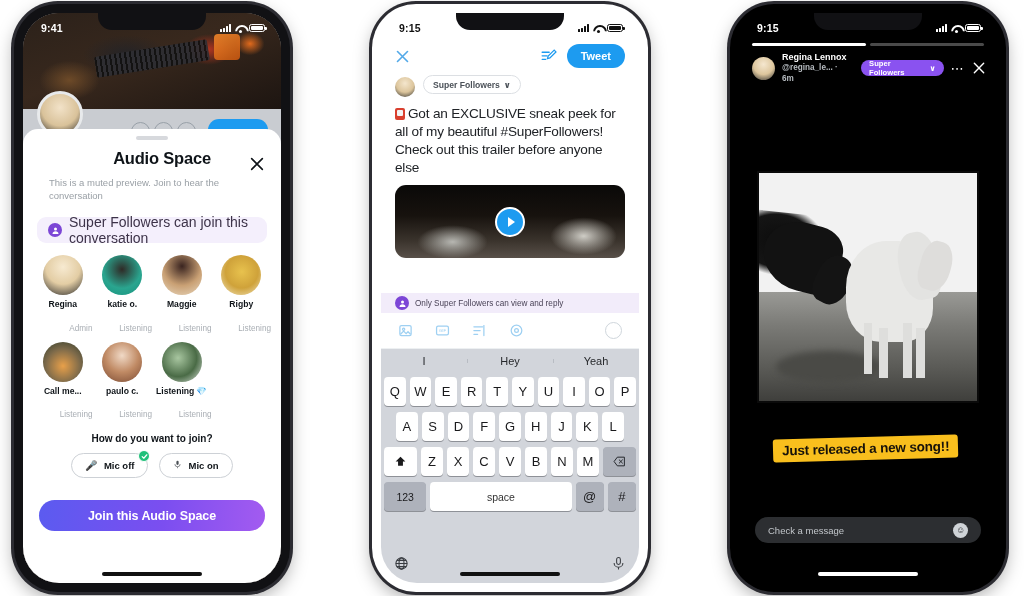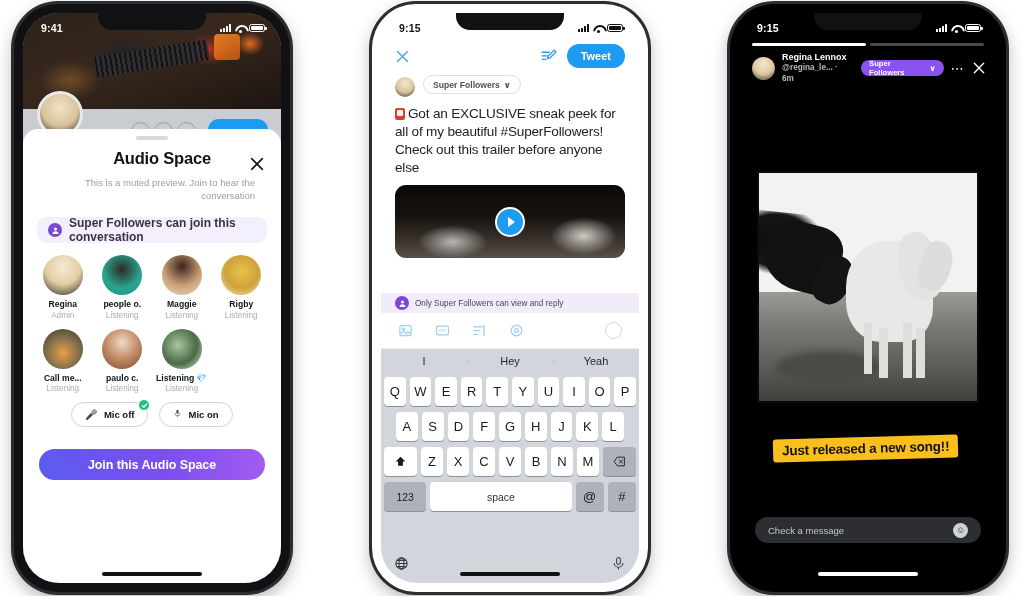--- a/index.html
+++ b/index.html
@@ -74,34 +74,34 @@
   .p1prof .follow{position:absolute;right:13px;top:10px;width:60px;height:22px;border-radius:12px;
     background:#1d9bf0;}
 
   .sheet{position:absolute;left:0;right:0;bottom:0;top:116px;background:#fff;
     border-radius:15px 15px 0 0;z-index:20;}
   .grabber{width:32px;height:3.5px;border-radius:3px;background:#d7d9dd;
     margin:7px auto 0;}
   .sheet-title{margin-top:9px;text-align:center;font-size:16.5px;font-weight:bold;
     color:#0f1419;letter-spacing:-.2px;margin-left:20px;}
   .sheet-close{position:absolute;right:16px;top:27px;width:16px;height:16px;color:#0f1419;}
-  .sheet-sub{margin:8px 26px 15px;text-align:right;font-size:9.5px;line-height:1.42;color:#9aa0a6;}
+  .sheet-sub{margin:8px 26px 15px;text-align:left;font-size:9.5px;line-height:1.42;color:#9aa0a6;}
   .sf-note{margin:11px 14px 0;background:#f4effc;border-radius:9px;height:26px;
     display:flex;align-items:center;gap:7px;padding:0 11px;box-sizing:border-box;}
   .sf-badge{width:14px;height:14px;border-radius:50%;background:#7c46d6;flex:none;
     display:flex;align-items:center;justify-content:center;color:#fff;font-size:8px;font-weight:bold;}
-  .sf-note span.t{font-size:12px;color:#3c3248;font-weight:700;}
+  .sf-note span.t{font-size:14px;color:#3c3248;font-weight:400;}
 
   .people{margin:12px 10px 0;display:grid;grid-template-columns:repeat(4,1fr);
     row-gap:9px;}
   .person{text-align:center;}
   .pav{width:40px;height:40px;border-radius:50%;margin:0 auto 4px;}
   .pname{font-size:8.6px;font-weight:bold;color:#0f1419;line-height:1.2;
     white-space:nowrap;overflow:hidden;text-overflow:ellipsis;}
-  .prole{font-size:8.2px;color:#a9aeb4;margin-top:1px;}
+  .prole{font-size:8.2px;color:#a9aeb4;margin-top:14px;text-align:right;}
   .pmore{width:40px;height:40px;margin:0 auto 4px;display:flex;align-items:center;
     justify-content:center;font-size:12.5px;font-weight:bold;color:#0f1419;}
 
   .joinq{margin-top:14px;text-align:center;font-size:10px;font-weight:bold;color:#0f1419;}
   .mics{margin-top:9px;display:flex;justify-content:center;gap:11px;}
   .mic{position:relative;height:25px;border:1.3px solid #cdd1d6;border-radius:14px;
     display:flex;align-items:center;gap:6px;padding:0 13px;box-sizing:border-box;
     font-size:9.5px;font-weight:bold;color:#0f1419;background:#fff;}
   .mic .gl{font-size:10px;line-height:1;}
   .mic .chk{position:absolute;right:-3px;top:-4px;width:12px;height:12px;border-radius:50%;
@@ -289,21 +289,21 @@
         </div>
 
         <div class="people">
           <div class="person">
             <div class="pav" style="background:radial-gradient(circle at 50% 30%,#f7ead1 0%,#e3cda4 50%,#2b2b2b 100%)"></div>
             <div class="pname">Regina</div>
             <div class="prole">Admin</div>
           </div>
           <div class="person">
             <div class="pav" style="background:radial-gradient(circle at 50% 36%,#2f2a26 0%,#2aa58f 58%,#17937f 100%)"></div>
-            <div class="pname">people o.</div>
+            <div class="pname">katie o.</div>
             <div class="prole">Listening</div>
           </div>
           <div class="person">
             <div class="pav" style="background:radial-gradient(circle at 50% 28%,#3a2420 0%,#c9a074 55%,#e8d7bd 100%)"></div>
             <div class="pname">Maggie</div>
             <div class="prole">Listening</div>
           </div>
           <div class="person">
             <div class="pav" style="background:radial-gradient(circle at 52% 42%,#e8c24e 0%,#cfa23a 52%,#f3e8c6 100%)"></div>
             <div class="pname">Rigby</div>
@@ -319,20 +319,21 @@
             <div class="pname">paulo c.</div>
             <div class="prole">Listening</div>
           </div>
           <div class="person">
             <div class="pav" style="background:radial-gradient(circle at 40% 40%,#a8c6a0 0%,#4a6b46 55%,#dfe6df 100%)"></div>
             <div class="pname">Listening 💎</div>
             <div class="prole">Listening</div>
           </div>
         </div>
 
+        <div class="joinq">How do you want to join?</div>
         <div class="mics">
           <div class="mic">
             <span class="gl">🎤</span>
             <span>Mic off</span>
             <span class="chk">
               <svg viewBox="0 0 24 24">
                   <path d="M4 12.5 L9.5 18 L20 6" stroke="#fff" stroke-width="4" fill="none" stroke-linecap="round" stroke-linejoin="round"></path>
                 </svg>
             </span>
           </div>

